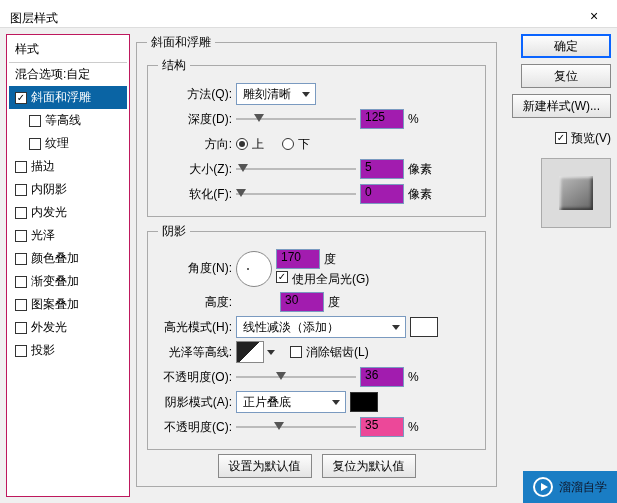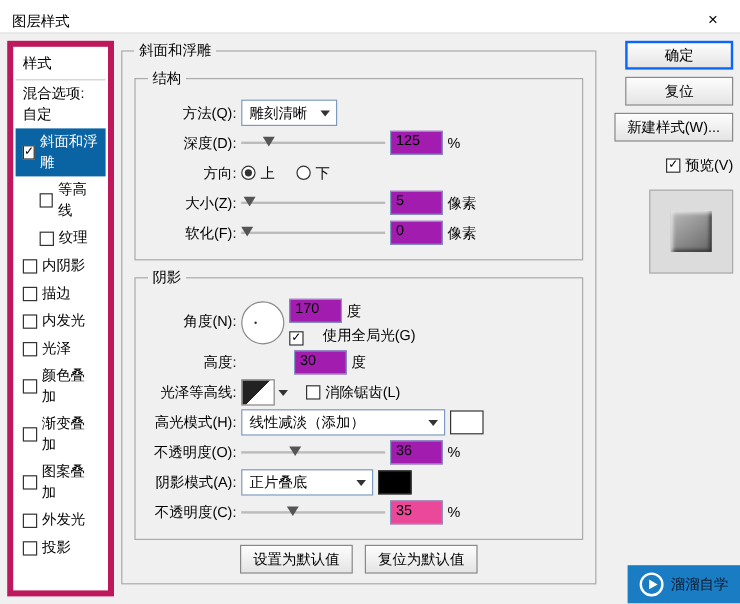--- a/index.html
+++ b/index.html
@@ -1,21 +1,21 @@
 <!DOCTYPE html>
 <html><head>
 <meta charset="utf-8">
 <style>
   * { box-sizing: border-box; font-family: "Microsoft YaHei", "SimSun", sans-serif; font-size: 12px; }
   body { margin: 0; background: #f0f0f0; width: 617px; height: 503px; overflow: hidden; }
   .titlebar { display: flex; align-items: flex-end; justify-content: space-between; height: 28px; padding: 0 6px 0 10px; background: #fff; border-bottom: 1px solid #ddd; }
   .titlebar .title { font-size: 12px; }
   .close { width: 34px; height: 22px; text-align: center; line-height: 22px; font-size: 14px; }
   .body { display: flex; padding: 6px; gap: 6px; height: calc(100% - 28px); position: relative; }
-  .sidebar { width: 89px; border: 5px solid #be185d; background: #fff; padding: 2px; }
+  .sidebar { width: 124px; border: 1px solid #be185d; background: #fff; padding: 2px; }
   .side-head { padding: 4px 6px; border-bottom: 1px solid #ccc; }
   .side-item { display: flex; align-items: center; gap: 4px; padding: 3px 6px; }
   .side-item.nested { padding-left: 20px; }
   .side-item.active { background: #0a64a4; color: #fff; }
   .cbox { width: 12px; height: 12px; border: 1px solid #333; display: inline-flex; align-items: center; justify-content: center; font-size: 10px; background: #fff; color: #000; line-height: 1; }
   .cbox.checked::before { content: "✓"; }
 
   .center { flex: 1; display: flex; flex-direction: column; gap: 4px; }
   fieldset { border: 1px solid #aaa; padding: 6px 10px 8px 10px; margin: 0; }
   legend { padding: 0 4px; }
@@ -68,25 +68,25 @@
     <div class="side-item nested">
       <span class="cbox"></span>
       <span>等高线</span>
     </div>
     <div class="side-item nested">
       <span class="cbox"></span>
       <span>纹理</span>
     </div>
     <div class="side-item">
       <span class="cbox"></span>
+      <span>描边</span>
+    </div>
+    <div class="side-item">
+      <span class="cbox"></span>
       <span>内阴影</span>
-    </div>
-    <div class="side-item">
-      <span class="cbox"></span>
-      <span>描边</span>
     </div>
     <div class="side-item">
       <span class="cbox"></span>
       <span>内发光</span>
     </div>
     <div class="side-item">
       <span class="cbox"></span>
       <span>光泽</span>
     </div>
     <div class="side-item">
@@ -160,43 +160,43 @@
         <legend>阴影</legend>
 
         <div class="row">
           <span class="lbl">角度(N):</span>
           <span class="anglepick"></span>
           <div style="display:flex;flex-direction:column;gap:2px">
             <div style="display:flex;align-items:center;gap:4px">
               <span class="inp">170</span>
               <span class="unit">度</span>
             </div>
-            <div style="display:flex;align-items:flex-end;gap:16px">
+            <div style="display:flex;align-items:flex-start;gap:4px">
               <span class="cbox checked"></span>
               <span>使用全局光(G)</span>
             </div>
           </div>
         </div>
         <div class="row">
           <span class="lbl">高度:</span>
           <span style="width:40px"></span>
           <span class="inp">30</span>
           <span class="unit">度</span>
+        </div>
+        <div class="row">
+          <span class="lbl">高光模式(H):</span>
+          <span class="combo long">线性减淡（添加）</span>
+          <span class="swatch" style="background:#fff"></span>
         </div>
         <div class="row">
           <span class="lbl">光泽等高线:</span>
           <span class="gloss"></span>
           <span style="width:18px"></span>
           <span class="cbox"></span>
           <span>消除锯齿(L)</span>
-        </div>
-        <div class="row">
-          <span class="lbl">高光模式(H):</span>
-          <span class="combo long">线性减淡（添加）</span>
-          <span class="swatch" style="background:#fff"></span>
         </div>
         <div class="row">
           <span class="lbl">不透明度(O):</span>
           <span class="slider">
               <span class="thumb" style="left:40px"></span>
             </span>
           <span class="inp">36</span>
           <span class="unit">%</span>
         </div>
         <div class="row">

